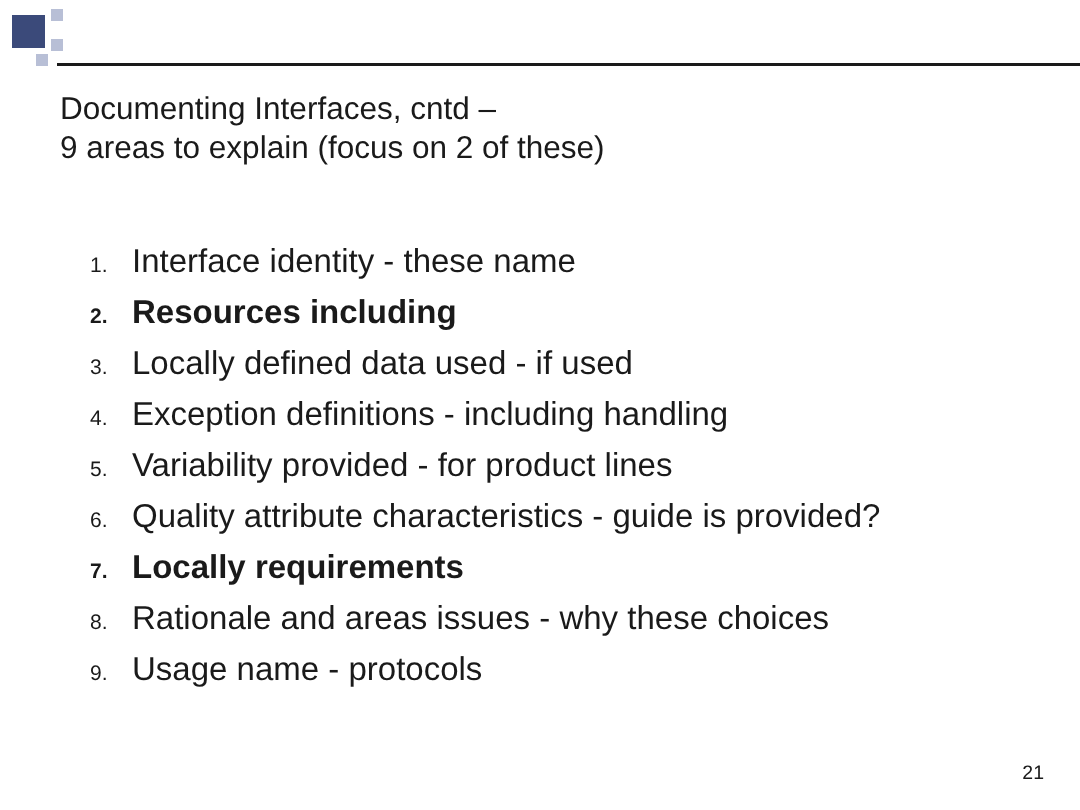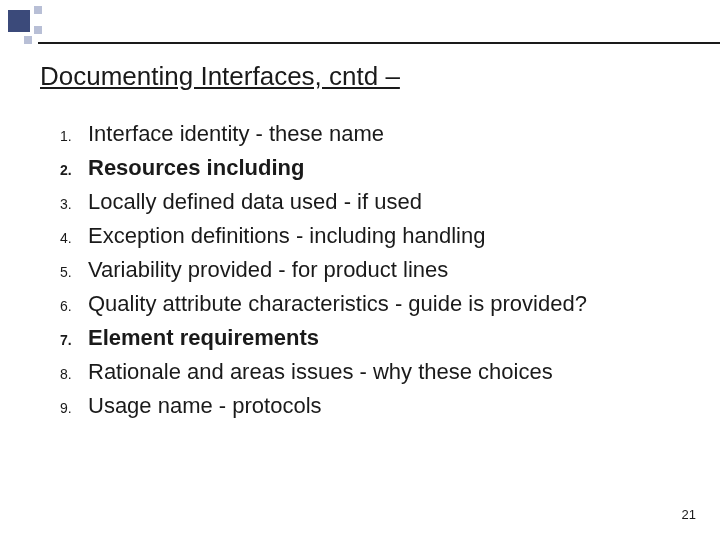--- a/index.html
+++ b/index.html
@@ -58,26 +58,25 @@
     height: 2px;
     background: #1a1a1a;
   }
   .slide-content {
     position: absolute;
     top: 60px;
     left: 40px;
     right: 40px;
   }
   .title {
-    font-size: 26px;
+    font-size: 21px;
     color: #1a1a1a;
     font-weight: normal;
     line-height: 1.25;
-    margin-bottom: 24px;
-    text-decoration: underline;
+    margin-bottom: 44px;
   }
   .list {
     list-style: none;
     padding-left: 20px;
   }
   .list li {
     font-size: 22px;
     color: #1a1a1a;
     line-height: 1.55;
     display: flex;
@@ -109,20 +108,21 @@
   <div class="big-square"></div>
   <div class="small-square-1"></div>
   <div class="small-square-2"></div>
   <div class="small-square-3"></div>
 </div>
 <div class="top-line"></div>
 
 <div class="slide-content">
   <h1 class="title">
     <span>Documenting Interfaces, cntd –</span><br>
+    <span>9 areas to explain (focus on 2 of these)</span>
   </h1>
   <ol class="list">
     <li>
         <span class="num">1.</span>
         <span class="txt">Interface identity - these name</span>
       </li>
     <li>
         <span class="num bold">2.</span>
         <span class="txt bold">Resources including</span>
       </li>
@@ -137,21 +137,21 @@
     <li>
         <span class="num">5.</span>
         <span class="txt">Variability provided - for product lines</span>
       </li>
     <li>
         <span class="num">6.</span>
         <span class="txt">Quality attribute characteristics - guide is provided?</span>
       </li>
     <li>
         <span class="num bold">7.</span>
-        <span class="txt bold">Element requirements</span>
+        <span class="txt bold">Locally requirements</span>
       </li>
     <li>
         <span class="num">8.</span>
         <span class="txt">Rationale and areas issues - why these choices</span>
       </li>
     <li>
         <span class="num">9.</span>
         <span class="txt">Usage name - protocols</span>
       </li>
   </ol>

